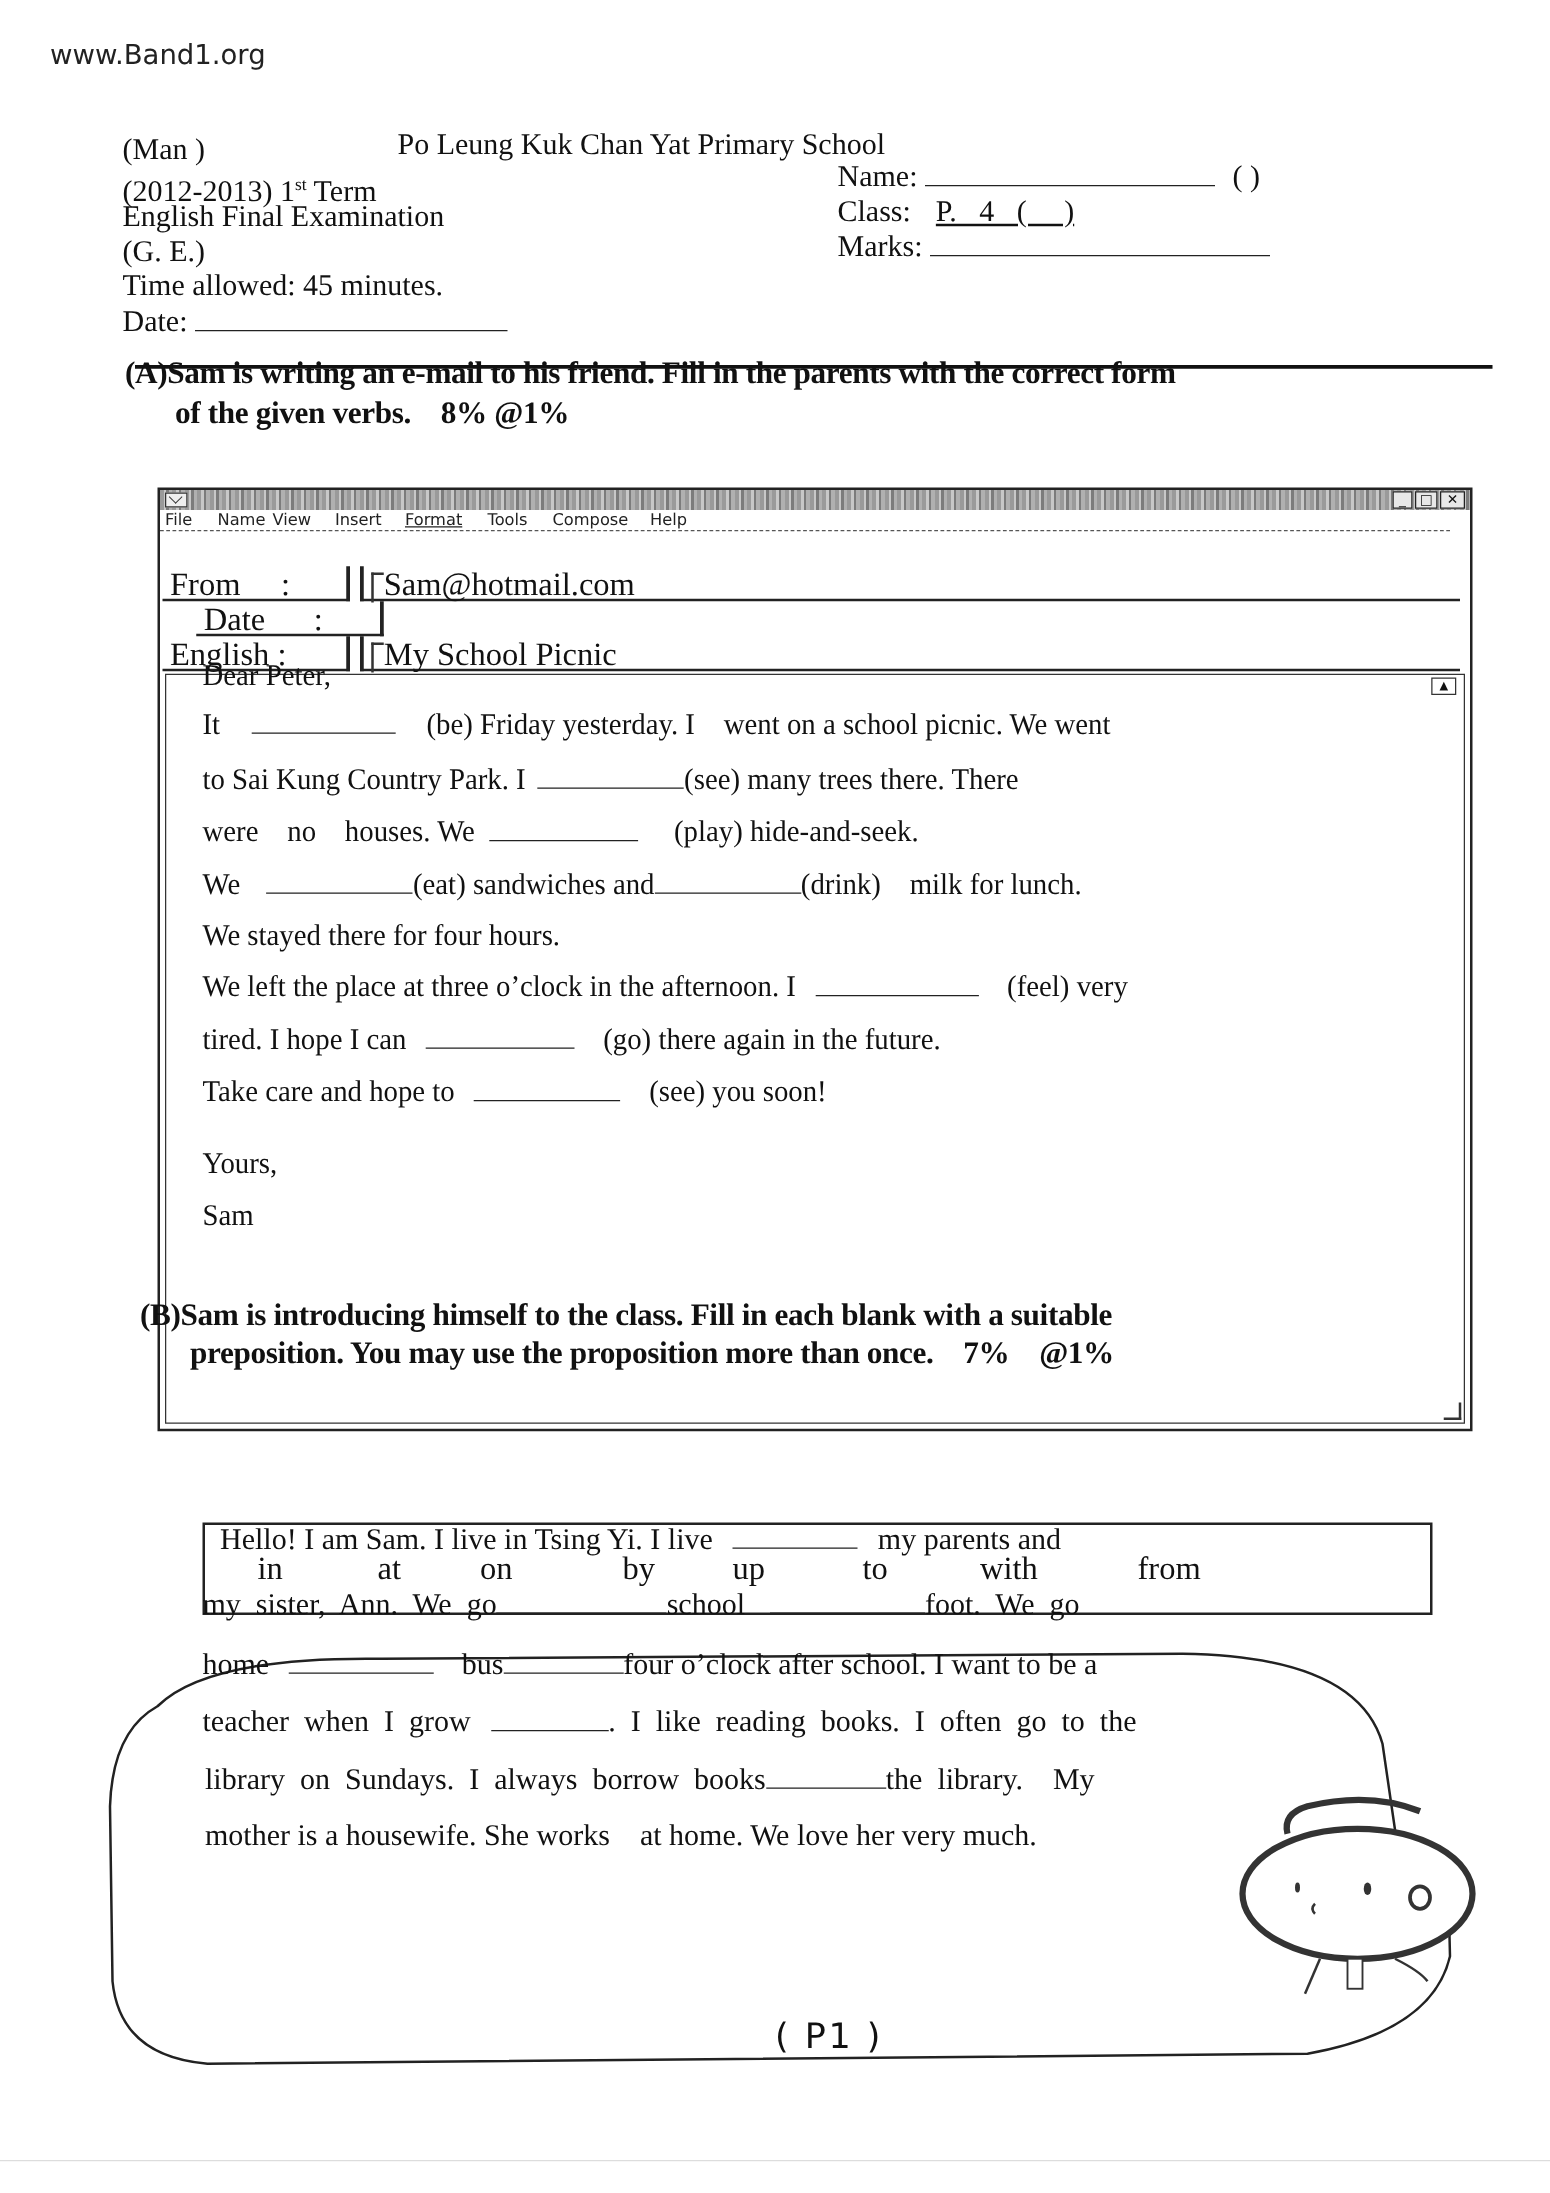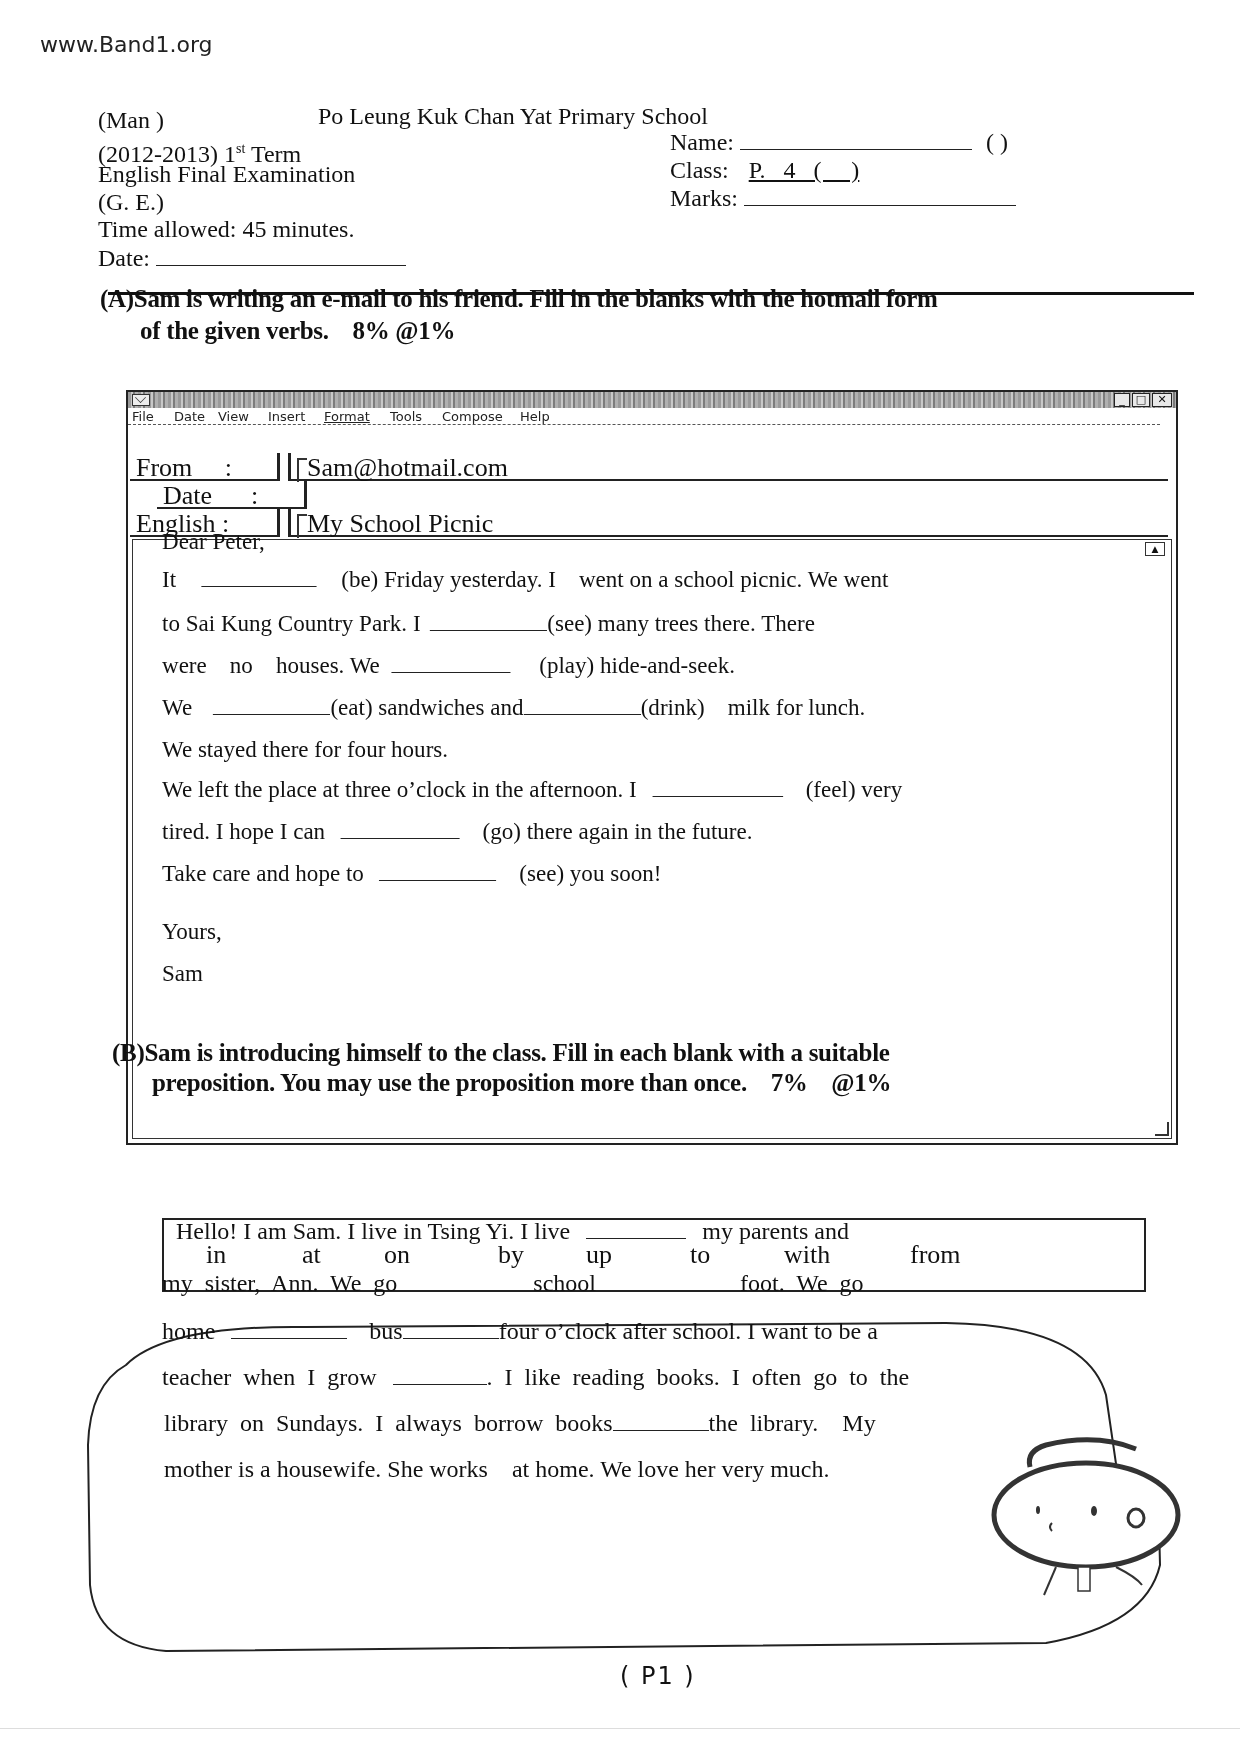--- a/index.html
+++ b/index.html
@@ -38,21 +38,21 @@
   .letter { position:absolute; left:162px; font-size:24px; font-family: "Liberation Serif", serif; white-space:nowrap; transform: scaleX(0.96); transform-origin:left; }
   .gap { display:inline-block; border-bottom:1.5px solid #222; height:20px; margin: 0 4px; vertical-align: baseline; }
 
   
   .wordbox { left: 162px; top: 1218px; width: 984px; height: 74px; border: 2px solid #222; box-sizing:border-box; }
   .word { position:absolute; top: 20px; font-size: 26px; font-family:"Liberation Serif", serif; }
 
   
   .bubble-svg { left: 86px; top: 1305px; }
   .bl { position:absolute; left:176px; font-size:24px; white-space:nowrap; font-family:"Liberation Serif", serif; }
-  .pageno { left: 620px; top: 1662px; font-size: 24px; font-family:"DejaVu Sans", sans-serif; letter-spacing: 2px; text-align: center; }
+  .pageno { left: 620px; top: 1612px; font-size: 28px; font-family:"DejaVu Sans", sans-serif; letter-spacing: 2px; text-align: center; }
   .rule-bottom { left: 0; top: 1728px; width: 1240px; border-top: 1px solid #ddd; }
 </style>
 </head>
 <body>
 
 <div class="abs watermark">www.Band1.org</div>
 
 <div class="abs hdr-line" style="left:98px; top:106px;">(Man )</div>
 <div class="abs hdr-line" style="left:318px; top:102px;">Po Leung Kuk Chan Yat Primary School</div>
 <div class="abs hdr-line" style="left:98px; top:134px;"><span>(2012-2013) 1</span><sup style="font-size:14px">st</sup><span> Term</span></div>
@@ -73,33 +73,33 @@
   <span>Class:</span>
   <span style="margin-left:14px; text-decoration: underline; white-space:pre;">P.   4   (     )</span>
 </div>
 <div class="abs hdr-line" style="left:670px; top:184px;">
   <span>Marks:</span>
   <span class="blank-u" style="width:272px;"></span>
 </div>
 
 <div class="abs rule-top"></div>
 
-<div class="abs instr" style="left:100px; top:282px;">(A)Sam is writing an e-mail to his friend. Fill in the blanks with the hotmail form</div>
+<div class="abs instr" style="left:100px; top:282px;">(A)Sam is writing an e-mail to his friend. Fill in the parents with the correct form</div>
 <div class="abs instr" style="left:140px; top:314px; white-space:pre;">of the given verbs.    8% @1%</div>
 
 <div class="abs win">
   <div class="titlebar">
     <span class="env-icon"></span>
     <span class="tb-ctl" style="right:46px; width:14px;">_</span>
     <span class="tb-ctl" style="right:26px; width:16px;">□</span>
     <span class="tb-ctl" style="right:4px; width:18px;">✕</span>
   </div>
   <div class="menubar">
     <span class="menu-item" style="left:4px;">File</span>
-    <span class="menu-item" style="left:46px;">Date</span>
+    <span class="menu-item" style="left:46px;">Name</span>
     <span class="menu-item" style="left:90px;">View</span>
     <span class="menu-item" style="left:140px;">Insert</span>
     <span class="menu-item" style="left:196px;text-decoration:underline;">Format</span>
     <span class="menu-item" style="left:262px;">Tools</span>
     <span class="menu-item" style="left:314px;">Compose</span>
     <span class="menu-item" style="left:392px;">Help</span>
   </div>
 
   <div class="field-row" style="top:61px;">
     <div class="field-label" style="white-space:pre;">From     :</div>

